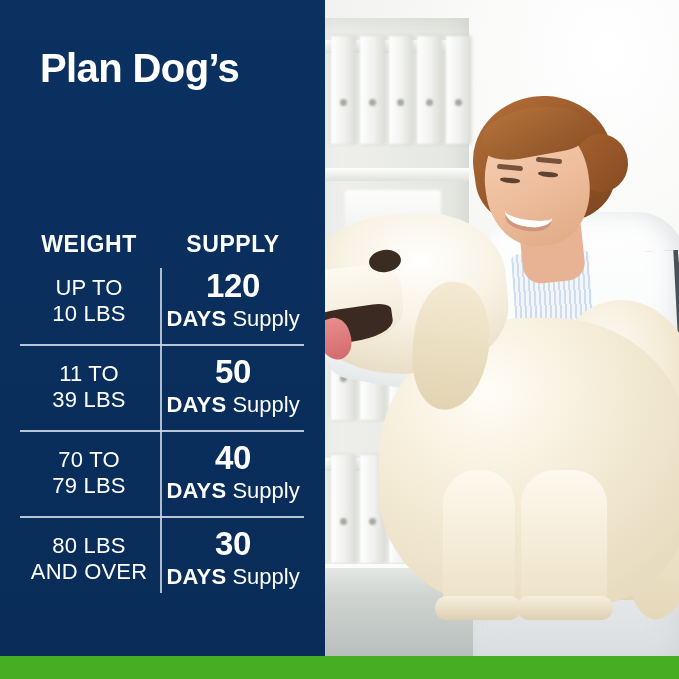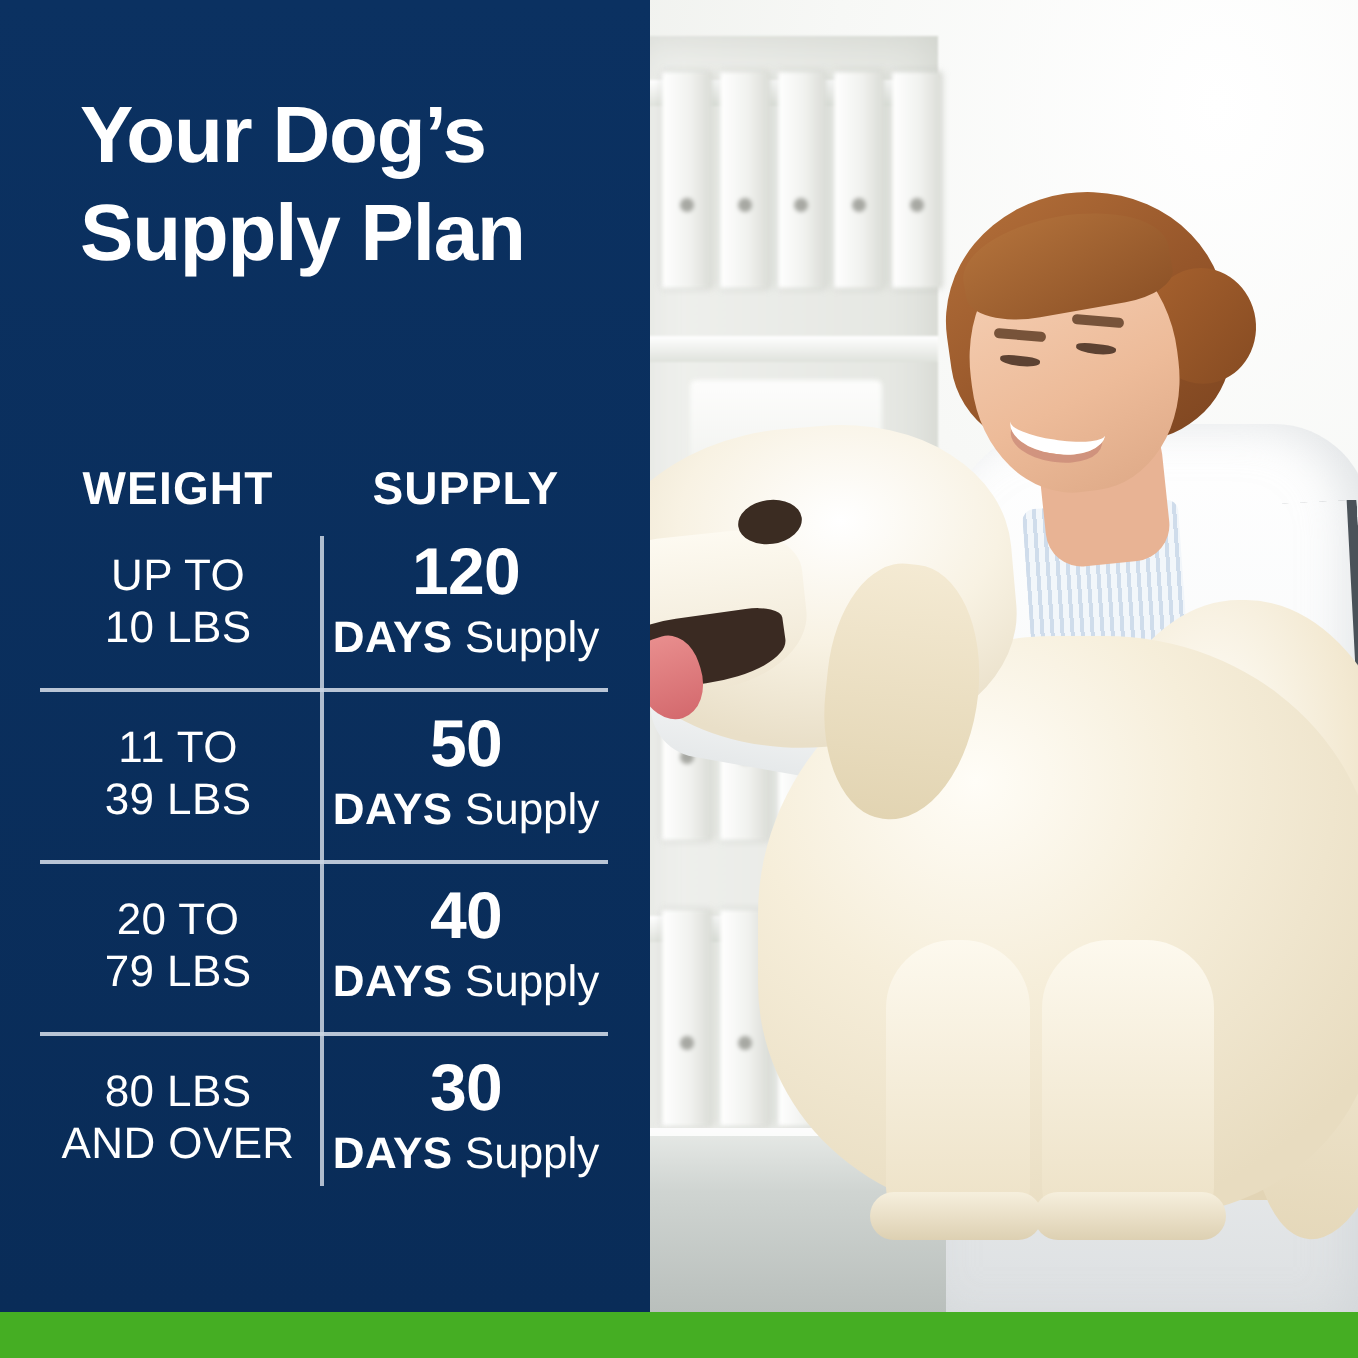--- a/index.html
+++ b/index.html
@@ -439,22 +439,21 @@
   }
 </style>
 </head>
 <body>
 
 <div id="infographic">
 
   <div class="navy-panel">
 
     <div class="title">
-      <span class="title-line">Your Dog’s</span>
-      <span class="title-line">Supply Plan</span>
+      <span class="title-line">Plan Dog’s</span>
     </div>
 
     <div class="supply-table">
 
       <div class="table-head">
         <div class="col-weight">
           <div class="head-cell weight">WEIGHT</div>
         </div>
         <div class="col-supply">
           <div class="head-cell supply">SUPPLY</div>
@@ -487,21 +486,21 @@
             <span class="days-number">50</span>
             <span class="days-label">
               <span class="strong">DAYS</span>
               <span class="light">Supply</span>
             </span>
           </div>
         </div>
 
         <div class="row">
           <div class="cell weight">
-            <div>20 TO</div>
+            <div>70 TO</div>
             <div>79 LBS</div>
           </div>
           <div class="cell supply">
             <span class="days-number">40</span>
             <span class="days-label">
               <span class="strong">DAYS</span>
               <span class="light">Supply</span>
             </span>
           </div>
         </div>

